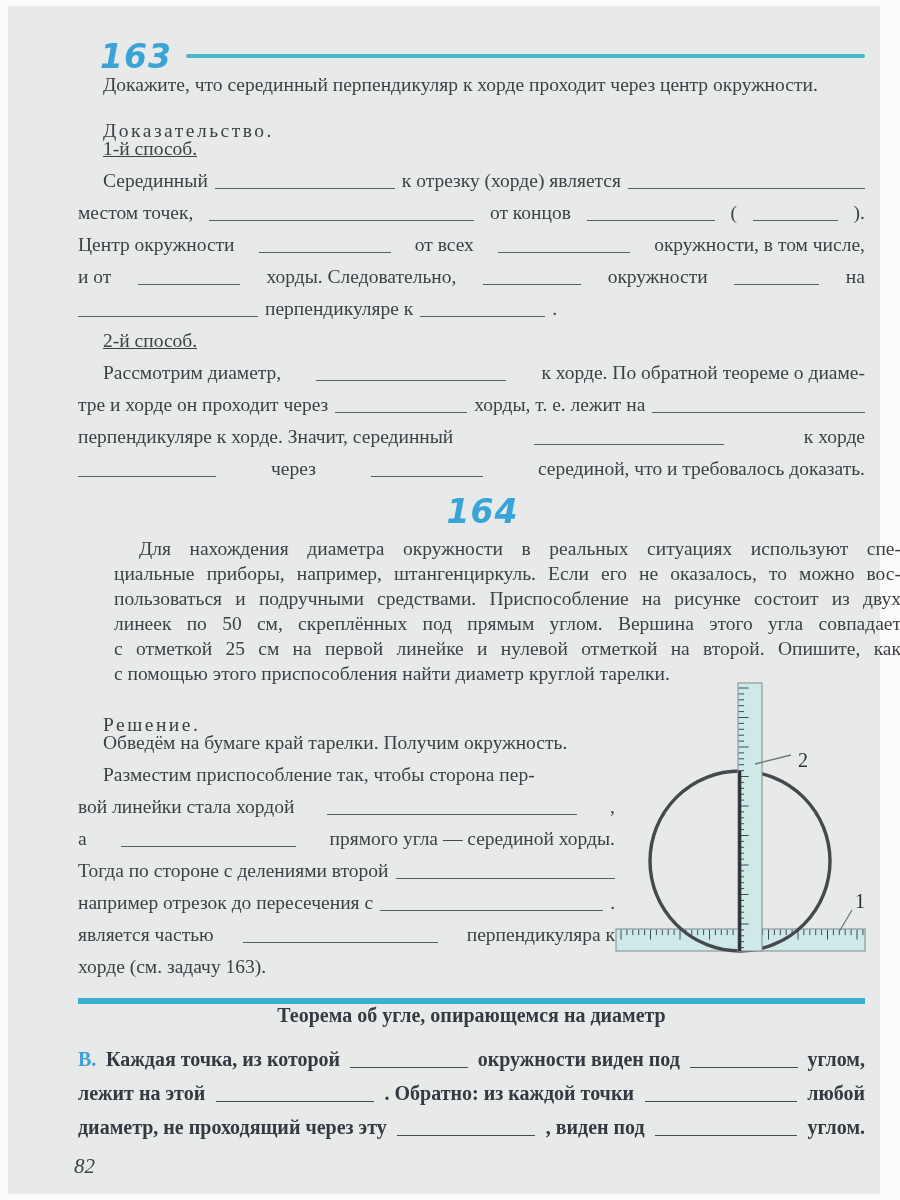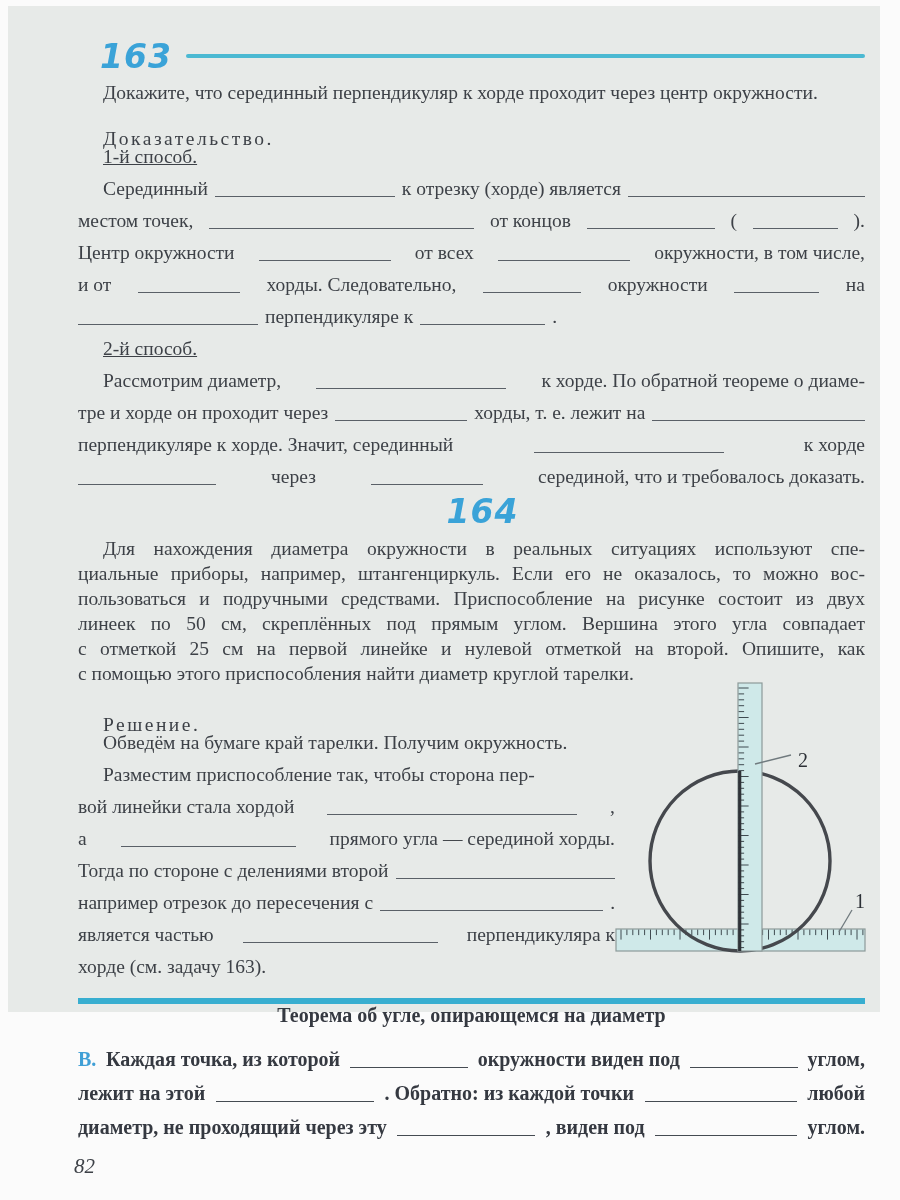--- a/index.html
+++ b/index.html
@@ -1,18 +1,18 @@
 <!DOCTYPE html>
 <html><head>
 <meta charset="utf-8">
 <style>
   html,body{margin:0;padding:0;background:#fbfbfb;}
   #stage{position:relative;width:900px;height:1200px;background:#fbfbfb;overflow:hidden;
          font-family:"Liberation Serif",serif;color:#3d4147;}
-  #paper{position:absolute;left:8px;top:6px;width:872px;height:1006px;background:#e7eae8;}
+  #paper{position:absolute;left:8px;top:6px;width:872px;height:1188px;background:#e7eae8;}
 
   
   .exhead{position:absolute;left:92px;width:765px;display:flex;align-items:center;height:44px;}
   .exnum{font-family:"DejaVu Sans",sans-serif;font-weight:bold;font-style:italic;
          font-size:33px;color:#3aa3d8;letter-spacing:1px;}
   .exline{flex:1;height:3.5px;background:#4bb9d2;margin-left:14px;border-radius:2px;}
 
   
   .linesblock{position:absolute;left:70px;width:787px;}
   .line{display:flex;align-items:baseline;column-gap:7px;height:32px;font-size:19.5px;white-space:nowrap;}
@@ -54,21 +54,21 @@
 <body>
 
 <div id="stage">
   <div id="paper">
 
     <div class="exhead" style="top:28px;">
       <span class="exnum">163</span>
       <span class="exline"></span>
     </div>
 
-    <div class="linesblock" style="top:76px;" id="s163">
+    <div class="linesblock" style="top:68px;" id="s163">
         <div class="line indent">
           <span class="">Докажите, что серединный перпендикуляр к хорде проходит через центр окружности.</span>
         </div>
         <div class="line indent">
           <span class="ls ">Доказательство.</span>
         </div>
         <div class="line indent">
           <span class="u ">1-й способ.</span>
         </div>
         <div class="line indent">
@@ -133,21 +133,21 @@
           <span class="blank" style="width: 112px;"></span>
           <span class="">серединой, что и требовалось доказать.</span>
         </div>
       </div>
 
     <div class="exhead" style="top:486px;flex-direction:column;">
       <span class="exnum">164</span>
       <span class="exline"></span>
     </div>
 
-    <div class="parablock" style="top:530px;" id="p164">
+    <div class="parablock" style="top:530px;margin-left:36px;" id="p164">
         <div class="jline first">Для нахождения диаметра окружности в реальных ситуациях используют спе-</div>
         <div class="jline">циальные приборы, например, штангенциркуль. Если его не оказалось, то можно вос-</div>
         <div class="jline">пользоваться и подручными средствами. Приспособление на рисунке состоит из двух</div>
         <div class="jline">линеек по 50 см, скреплённых под прямым углом. Вершина этого угла совпадает</div>
         <div class="jline">с отметкой 25 см на первой линейке и нулевой отметкой на второй. Опишите, как</div>
         <div class="jline last">с помощью этого приспособления найти диаметр круглой тарелки.</div>
       </div>
 
     <div class="linesblock" style="top:694px;" id="solution">
         <div class="line indent">

